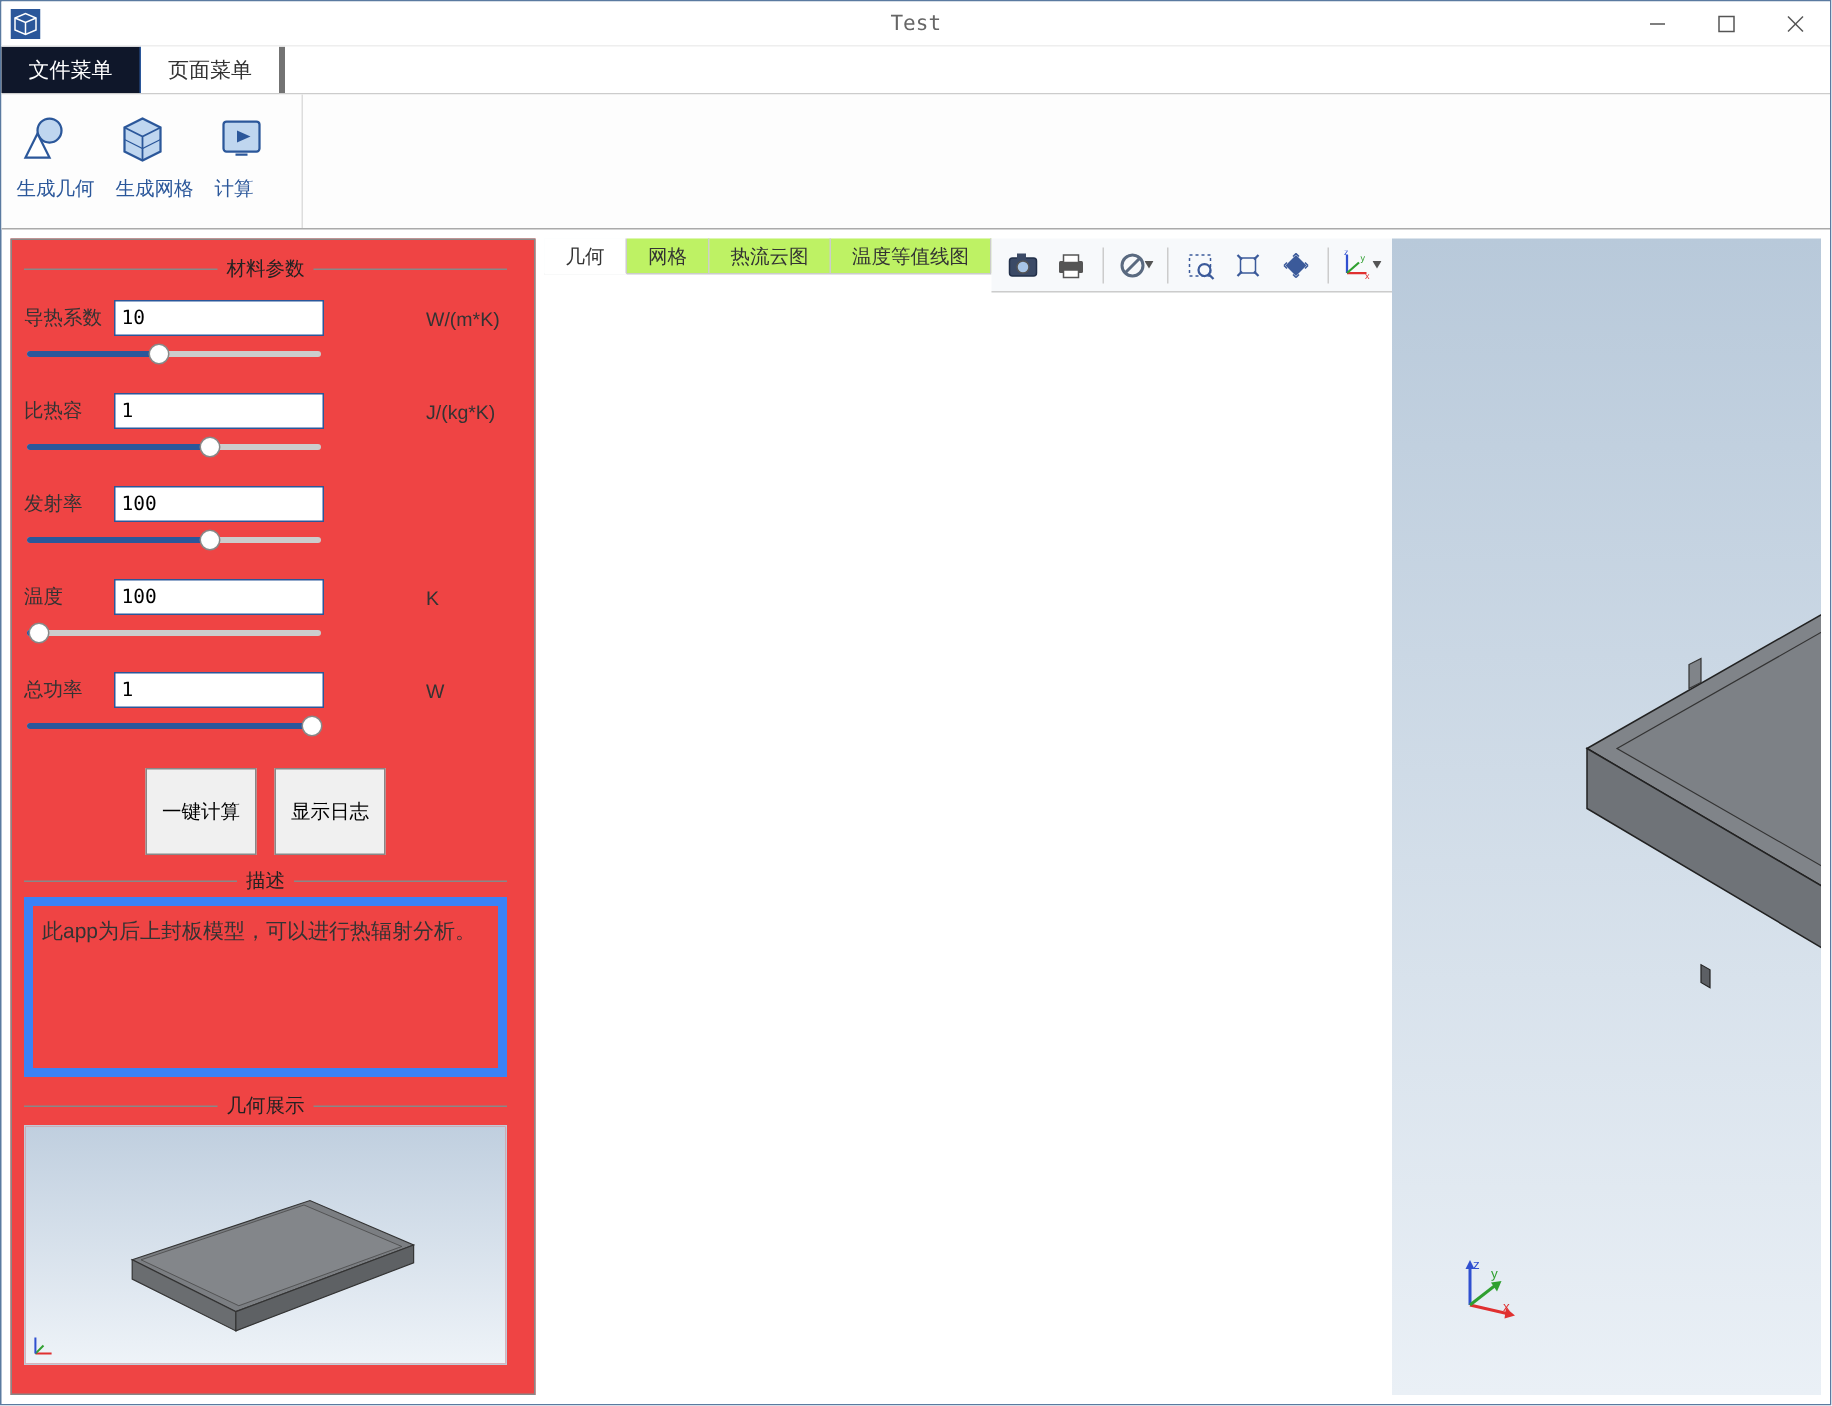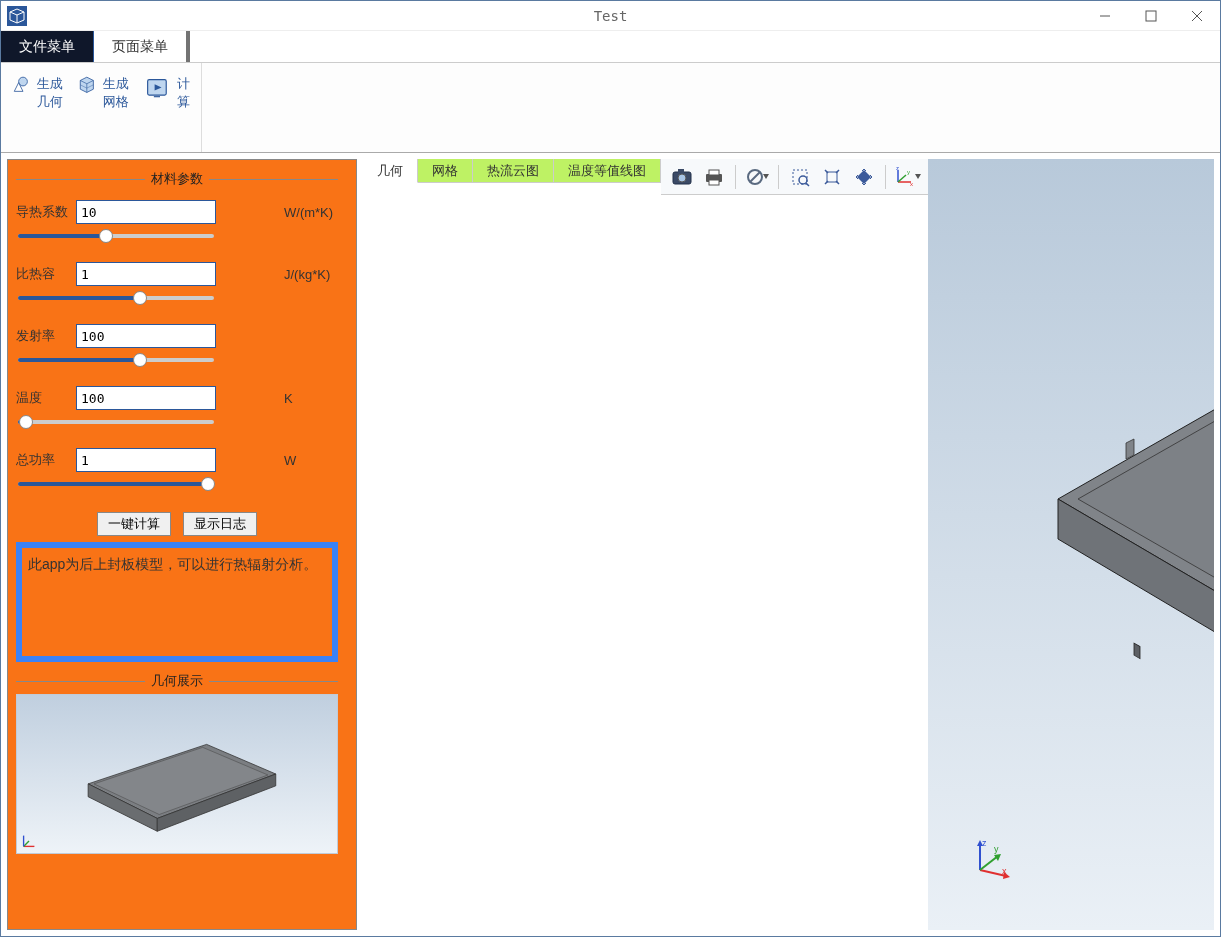--- a/index.html
+++ b/index.html
@@ -81,43 +81,43 @@
   }
   .ribbon-group {
     display: flex;
     align-items: flex-start;
     padding: 6px 2px 2px 8px;
     border-right: 1px solid #ddd;
     gap: 8px;
   }
   .ribbon-btn {
     display: flex;
-    flex-direction: row;
-    align-items: flex-end;
+    flex-direction: column;
+    align-items: flex-start;
     width: 58px;
     padding: 2px;
     gap: 6px;
   }
   .ribbon-btn .ri {
     width: 36px; height: 36px;
     margin-top: 4px;
   }
   .ribbon-btn span { color: #2b579a; font-size: 13px; }
   
   .main {
     flex: 1;
     display: flex;
     padding: 6px;
     gap: 6px;
     min-height: 0;
   }
   .sidebar {
     width: 350px;
     border: 1px solid #888;
-    background: #f97316;
+    background: #ef4444;
     padding: 8px 18px 8px 8px;
     overflow-y: auto;
     display: flex;
     flex-direction: column;
   }
   .fieldset-label {
     display: flex;
     align-items: center;
     margin: 2px 0;
   }
@@ -189,21 +189,21 @@
   }
   .btn-row {
     display: flex;
     gap: 12px;
     margin: 12px 0 6px 0;
     justify-content: center;
   }
   .btn {
     border: 1px solid #888;
     background: #f0f0f0;
-    padding: 2px 10px;
+    padding: 19px 10px;
     font-size: 13px;
   }
   .desc-box {
     border: 6px solid #3b82f6;
     min-height: 120px;
     padding: 6px;
     font-size: 14px;
     line-height: 1.5;
   }
   .preview-box {
@@ -413,20 +413,23 @@
         <div class="slider-track"></div>
           <div class="slider-fill" style="width:97%"></div>
           <div class="slider-thumb" style="left:97%"></div>
       </div>
 
       <div class="btn-row">
         <button class="btn">一键计算</button>
         <button class="btn">显示日志</button>
       </div>
 
+      <div class="fieldset-label">
+          <span>描述</span>
+        </div>
       <div class="desc-box">此app为后上封板模型，可以进行热辐射分析。</div>
 
       <div class="fieldset-label" style="margin-top:10px">
           <span>几何展示</span>
         </div>
       <div class="preview-box">
         <svg viewBox="0 0 300 160" width="100%" height="100%">
           <g transform="translate(60,30)">
             <polygon points="0,60 120,20 190,50 70,95" fill="#7b7e82" stroke="#333" stroke-width="0.8"></polygon>
             <polygon points="0,60 70,95 70,108 0,73" fill="#6a6d70" stroke="#333" stroke-width="0.8"></polygon>

